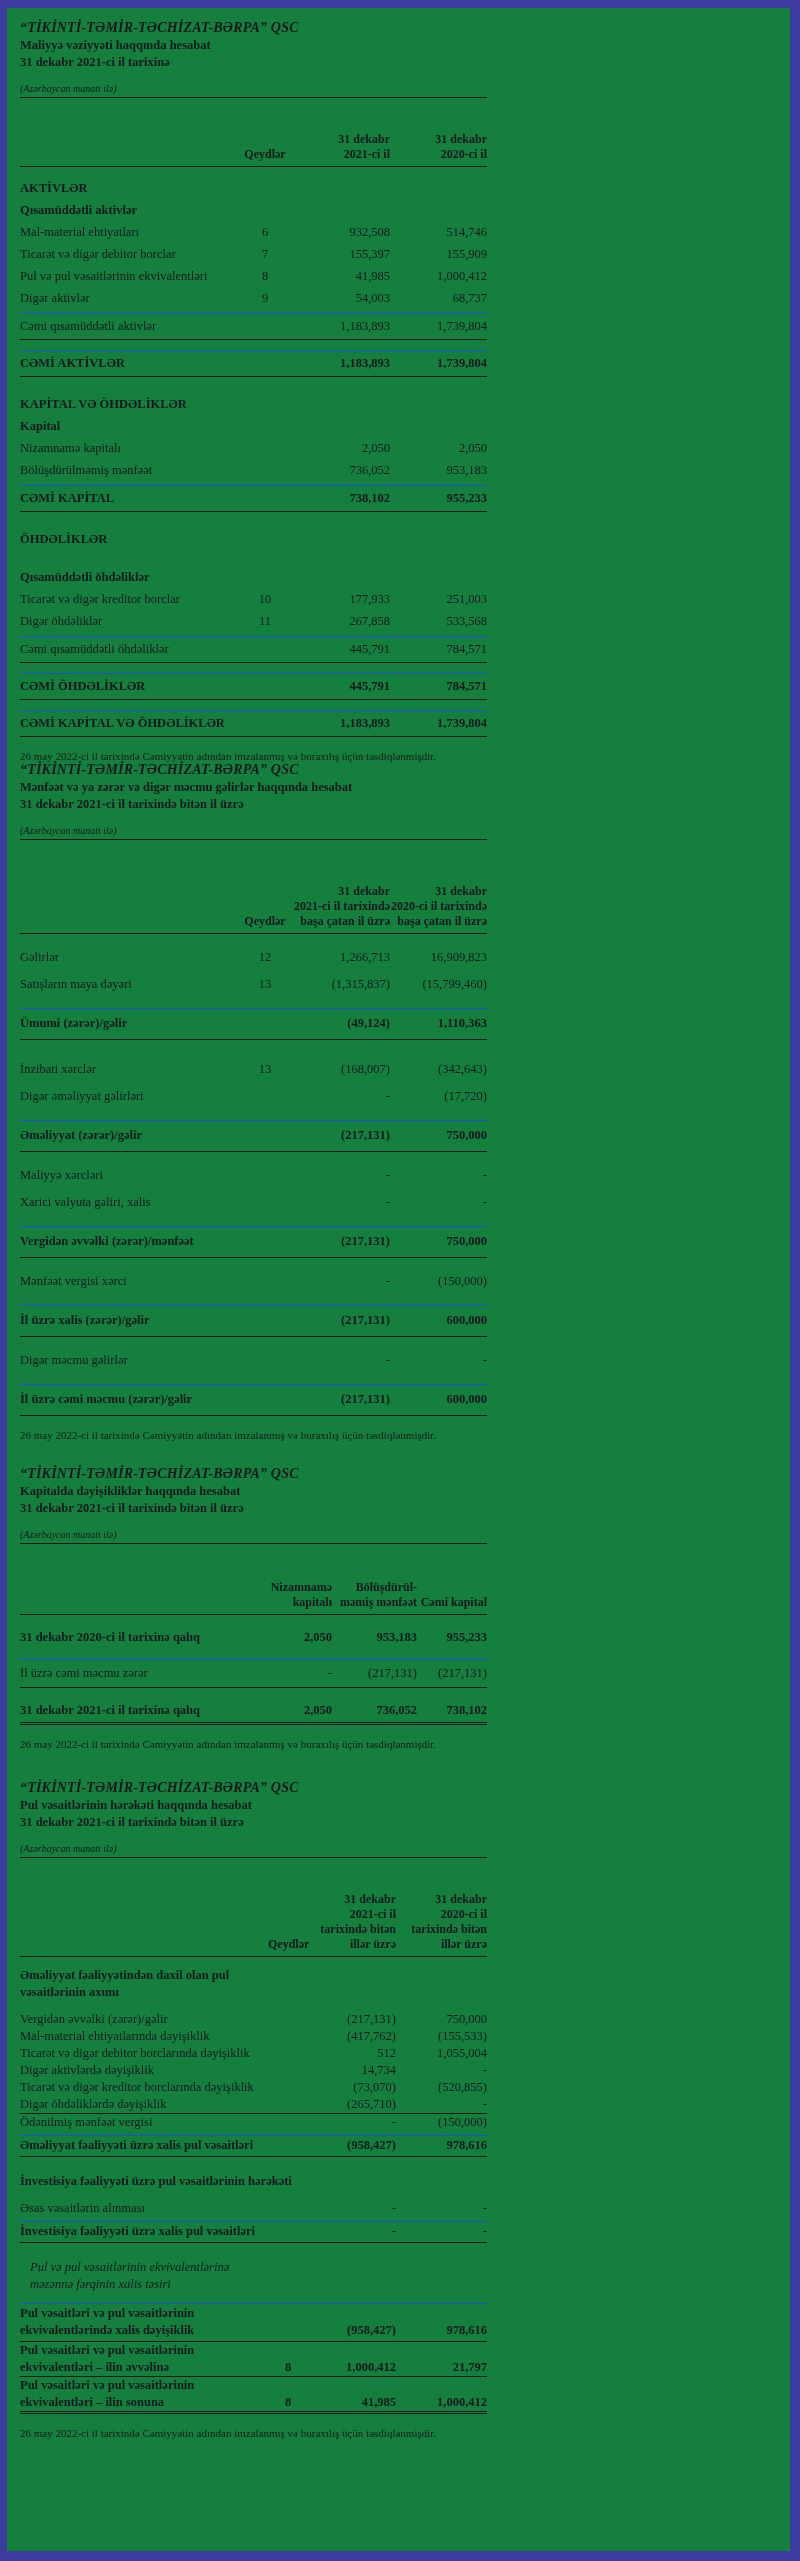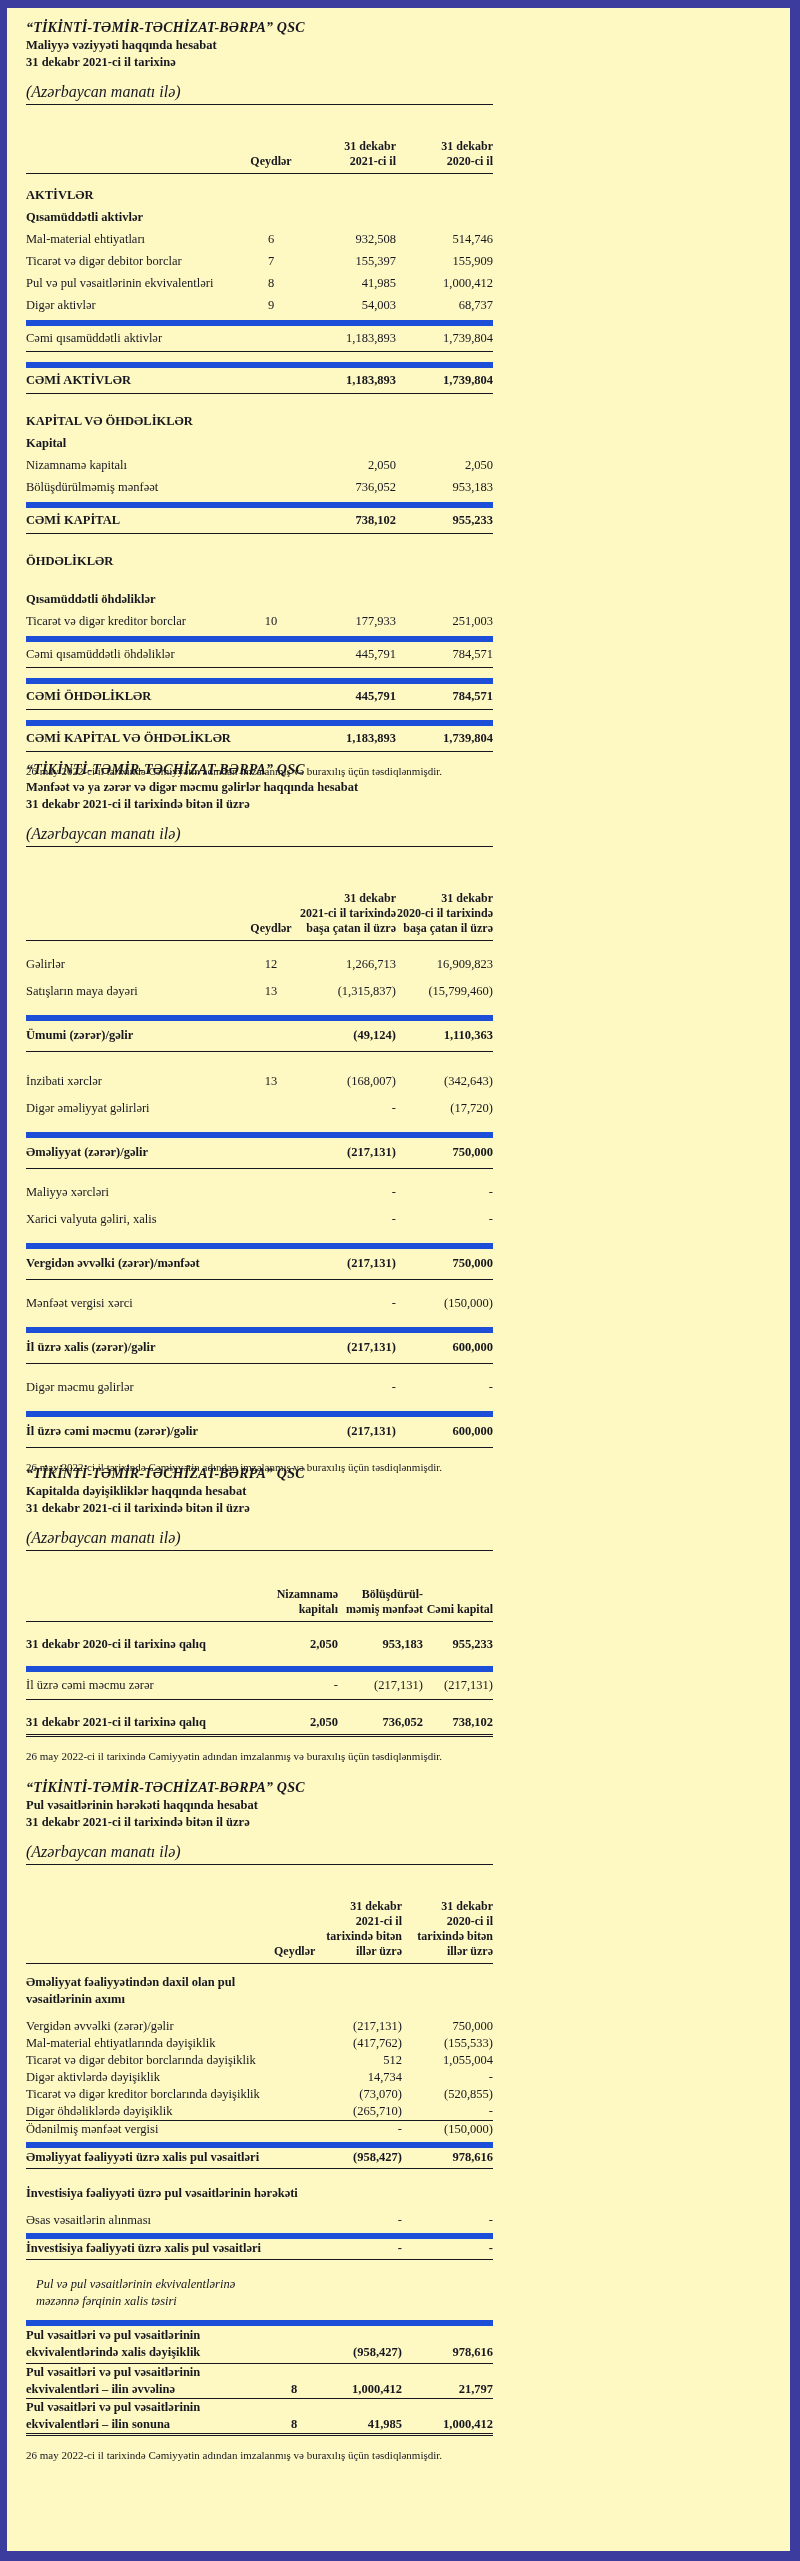--- a/index.html
+++ b/index.html
@@ -3,36 +3,36 @@
 <meta charset="utf-8">
 <style>
   * { box-sizing: border-box; }
   html, body { margin: 0; padding: 0; background: #ffffff; }
 
   .page {
     width: 800px;
     height: 2561px;
     border: solid #3c3c9e;
     border-width: 8px 10px 10px 7px;
-    background: #fef9c3;
-    padding: 10px 0 0 19px;
+    background: #15803d;
+    padding: 10px 0 0 13px;
     font-family: "Liberation Serif", "DejaVu Serif", serif;
     color: #17171f;
     overflow: hidden;
   }
   .content { width: 467px; }
 
   section { display: block; }
   .s1 { height: 742px; }
   .s2 { height: 704px; }
   .s3 { height: 314px; }
 
   .company  { font-size: 14px; font-weight: bold; font-style: italic; line-height: 19px; letter-spacing: .2px; }
   .subtitle { font-size: 12.5px; font-weight: bold; line-height: 17px; }
-  .currency { font-size: 16px; font-style: italic; margin-top: 12px; padding-bottom: 3px;
+  .currency { font-size: 10px; font-style: italic; margin-top: 12px; padding-bottom: 3px;
               border-bottom: 1px solid #17171f; }
 
   .thead {
     display: grid; align-items: end;
     font-weight: bold; font-size: 12px; line-height: 15px;
     border-bottom: 1px solid #17171f;
     padding-bottom: 4px; margin-top: 34px;
   }
   .s2 .thead { margin-top: 44px; }
   .s3 .thead { margin-top: 36px; }
@@ -54,21 +54,21 @@
   .c0 { padding-right: 4px; }
   .cols-q1 .c1, .cols-q4 .c1 { text-align: center; }
   .c2, .c3 { text-align: right; }
   .cols-eq .c1, .cols-eq .c2, .cols-eq .c3 { text-align: right; }
 
   .row.section .c0, .row.subsection .c0 { font-weight: bold; }
   .row.bold { font-weight: bold; }
   .row.italic .c0 { font-style: italic; margin-left: 10px; }
   .row.nw .c0 { white-space: nowrap; overflow: visible; }
 
-  .row.total { border-top: 6px solid #1d4ed8; border-bottom: 1px solid #17171f;
+  .row.total { border-top: 1px solid #1d4ed8; border-bottom: 1px solid #17171f;
                margin-top: 4px; padding: 1px 0 2px; }
   .row.bt   { border-top: 1px solid #17171f; }
   .row.bb   { border-bottom: 1px solid #17171f; }
   .row.dblb { border-bottom: 3px double #17171f; }
 
   .row.gap    { margin-top: 10px; }
   .row.gapbig { margin-top: 16px; }
 
   .note-line { font-size: 11px; line-height: 15px; margin-top: 12px; width: 500px; }
 </style>
@@ -180,20 +180,26 @@
             <span class="c c0">Qısamüddətli öhdəliklər</span>
             <span class="c c1"></span>
             <span class="c c2"></span>
             <span class="c c3"></span>
           </div>
           <div class="row item">
             <span class="c c0">Ticarət və digər kreditor borclar</span>
             <span class="c c1">10</span>
             <span class="c c2">177,933</span>
             <span class="c c3">251,003</span>
+          </div>
+          <div class="row item">
+            <span class="c c0">Digər öhdəliklər</span>
+            <span class="c c1">11</span>
+            <span class="c c2">267,858</span>
+            <span class="c c3">533,568</span>
           </div>
           <div class="row total">
             <span class="c c0">Cəmi qısamüddətli öhdəliklər</span>
             <span class="c c1"></span>
             <span class="c c2">445,791</span>
             <span class="c c3">784,571</span>
           </div>
           <div class="row total bold gap">
             <span class="c c0">CƏMİ ÖHDƏLİKLƏR</span>
             <span class="c c1"></span>

